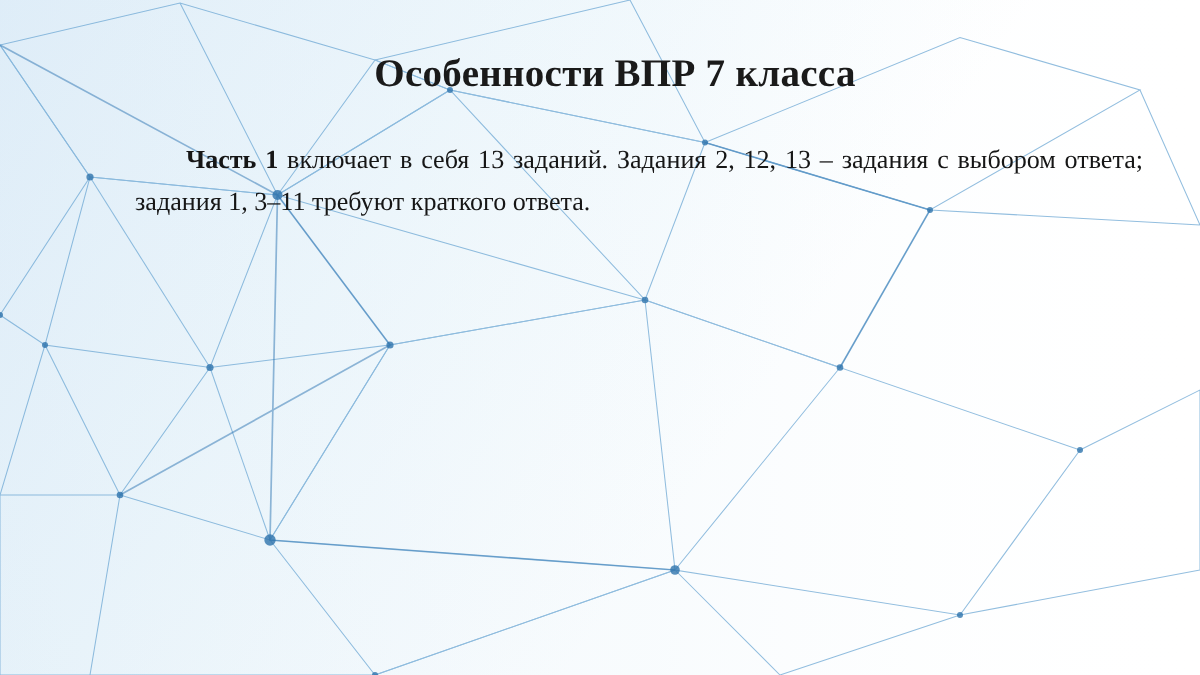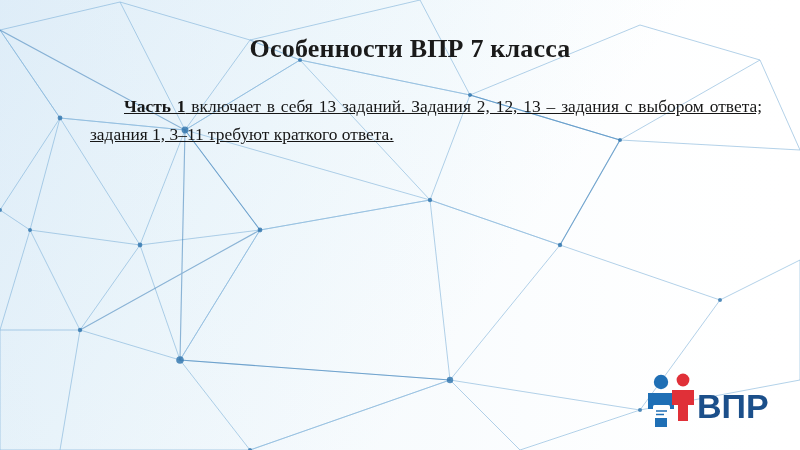--- a/index.html
+++ b/index.html
@@ -52,21 +52,20 @@
     top: 92px;
     width: 672px;
     font-size: 17.4px;
     line-height: 1.62;
     color: #161616;
     text-align: justify;
   }
   .para {
     margin: 0;
     text-indent: 34px;
-    text-decoration: underline;
   }
   .para b {
     font-weight: bold;
   }
   .logo {
     position: absolute;
     left: 639px;
     top: 371px;
     width: 138px;
     height: 62px;
@@ -142,27 +141,14 @@
     </g>
   </svg>
 
   <div class="content">
     <div class="title">Особенности ВПР 7 класса</div>
 
     <div class="body-text">
       <p class="para"><b>Часть 1</b><span> включает в себя 13 заданий. Задания 2, 12, 13 – задания с выбором ответа; задания 1, 3–11 требуют краткого ответа.</span></p>
     </div>
 
-    <div class="logo">
-      <svg class="logo-svg" width="138" height="62" viewBox="0 0 138 62" xmlns="http://www.w3.org/2000/svg">
-        <g>
-          <circle cx="22" cy="11" r="7.2" fill="#1f6fb5"></circle>
-          <path d="M9 22 h26 v16 l-7 0 v18 h-12 v-18 l-7 0 Z" fill="#1f6fb5"></path>
-          <circle cx="44" cy="9" r="6.4" fill="#e03038"></circle>
-          <path d="M33 19 h22 v15 l-6 0 v16 h-10 v-16 l-6 0 Z" fill="#e03038"></path>
-          <rect x="14" y="34" width="17" height="13" rx="1.5" fill="#ffffff"></rect>
-          <path d="M17 40 h11 M17 43.5 h8" stroke="#1f6fb5" stroke-width="1.6"></path>
-        </g>
-        <text x="58" y="47" font-family="Liberation Sans, sans-serif" font-size="34" font-weight="bold" fill="#1b4f8a">ВПР</text>
-      </svg>
-    </div>
   </div>
 </div>
 
 </body></html>

